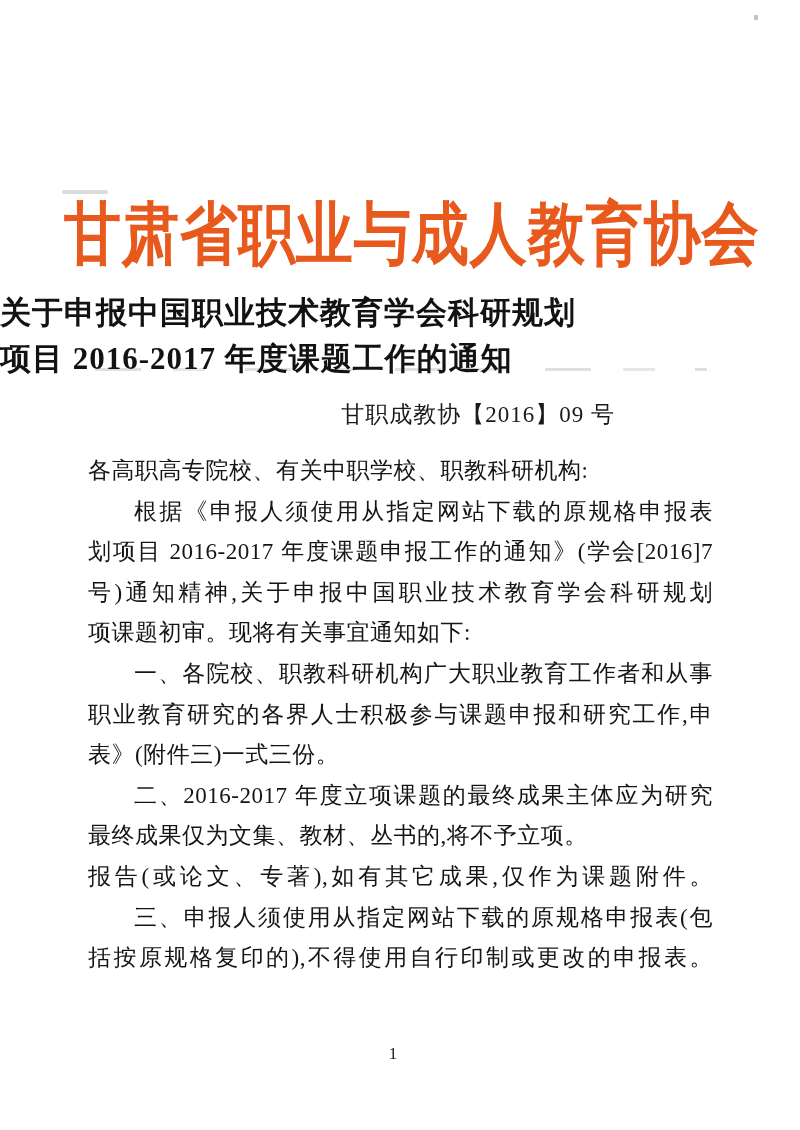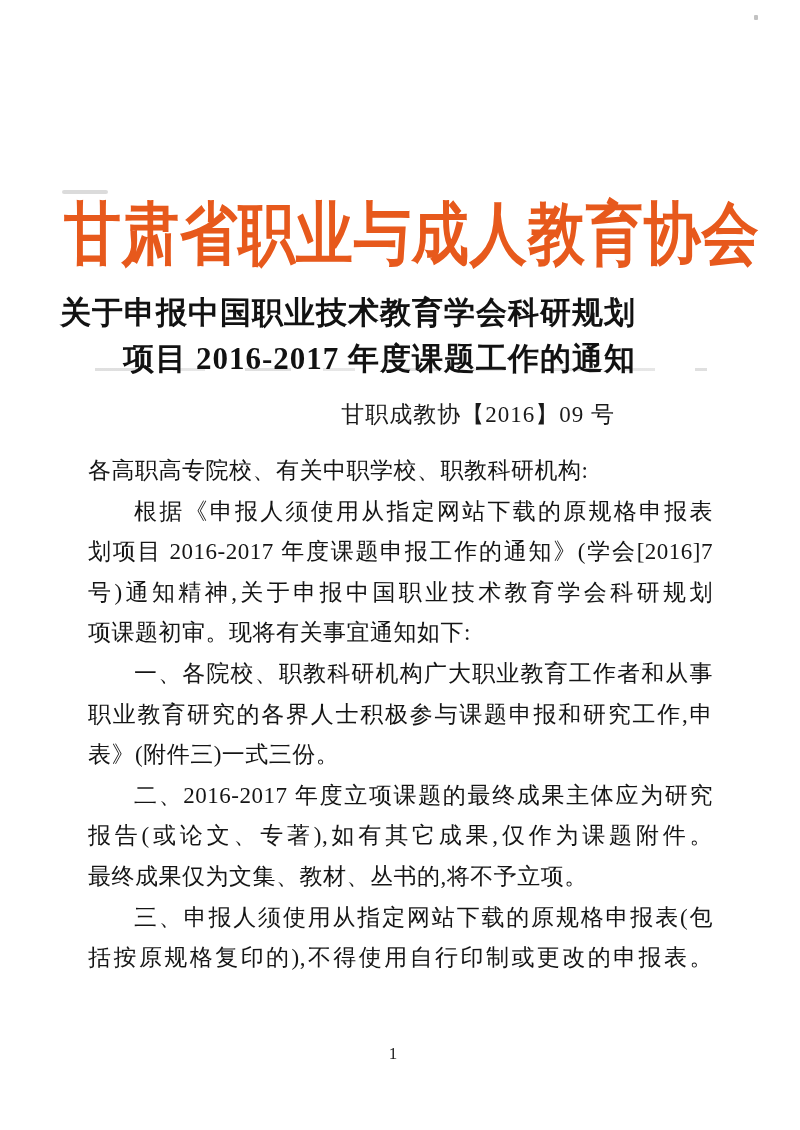--- a/index.html
+++ b/index.html
@@ -26,21 +26,21 @@
     line-height:96px;
     color:#e7591c;
     transform:scaleX(0.84);
     transform-origin:center;
     letter-spacing:1px;
     white-space:nowrap;
   }
   .notice-title{
     position:absolute;
     top:290px;left:0;width:636px;
-    text-align:right;
+    text-align:left;
     font-size:31px;
     font-weight:bold;
     line-height:46px;
     color:#121212;
     letter-spacing:1px;
   }
   .doc-number{
     position:absolute;
     top:399px;left:12px;width:715px;
     box-sizing:border-box;
@@ -121,21 +121,21 @@
 
   <div class="line">各高职高专院校、有关中职学校、职教科研机构:</div>
       <div class="line indent justify">根据《申报人须使用从指定网站下载的原规格申报表</div>
       <div class="line justify">划项目 2016-2017 年度课题申报工作的通知》(学会[2016]7</div>
       <div class="line justify">号)通知精神,关于申报中国职业技术教育学会科研规划</div>
       <div class="line">项课题初审。现将有关事宜通知如下:</div>
       <div class="line indent justify">一、各院校、职教科研机构广大职业教育工作者和从事</div>
       <div class="line justify">职业教育研究的各界人士积极参与课题申报和研究工作,申</div>
       <div class="line">表》(附件三)一式三份。</div>
       <div class="line indent justify">二、2016-2017 年度立项课题的最终成果主体应为研究</div>
+      <div class="line">最终成果仅为文集、教材、丛书的,将不予立项。</div>
       <div class="line justify">报告(或论文、专著),如有其它成果,仅作为课题附件。</div>
-      <div class="line">最终成果仅为文集、教材、丛书的,将不予立项。</div>
       <div class="line indent justify">三、申报人须使用从指定网站下载的原规格申报表(包</div>
       <div class="line justify">括按原规格复印的),不得使用自行印制或更改的申报表。</div>
     </div>
 
   <div class="page-number">1</div>
 
 </div>
 
 </body></html>

